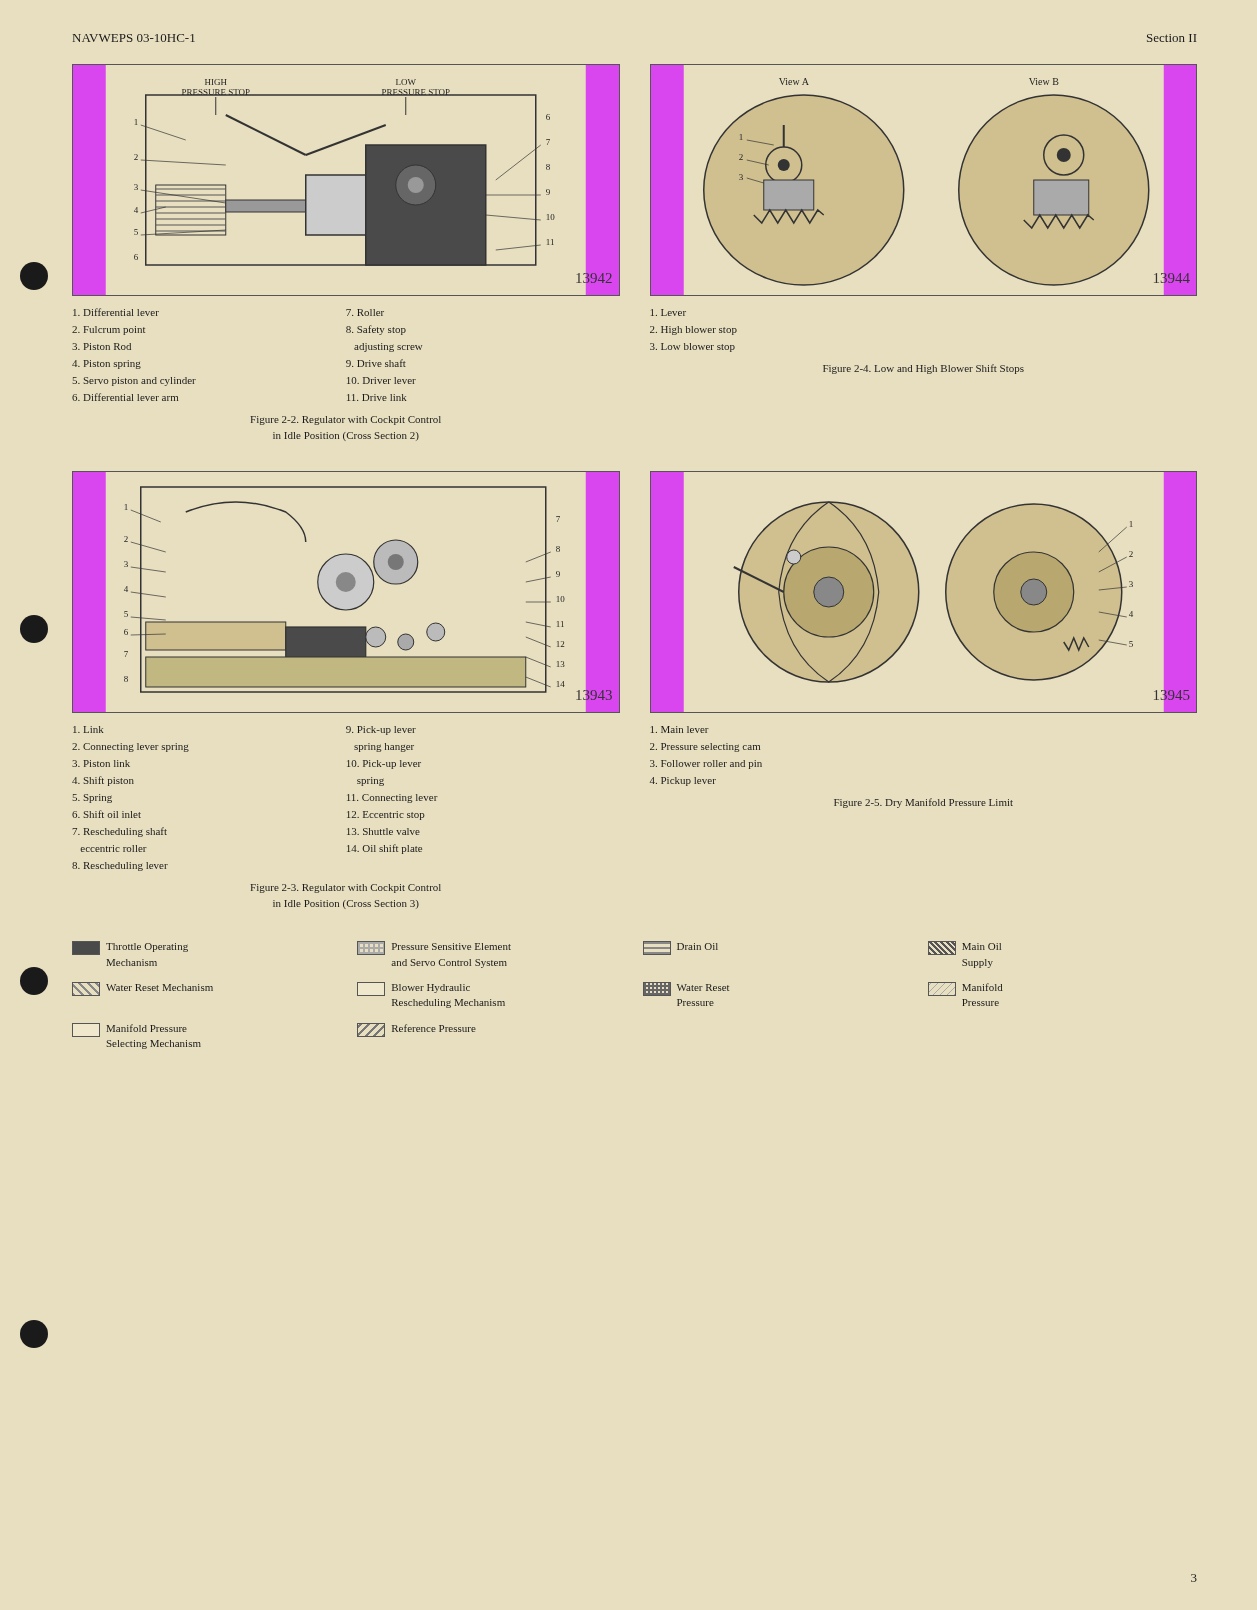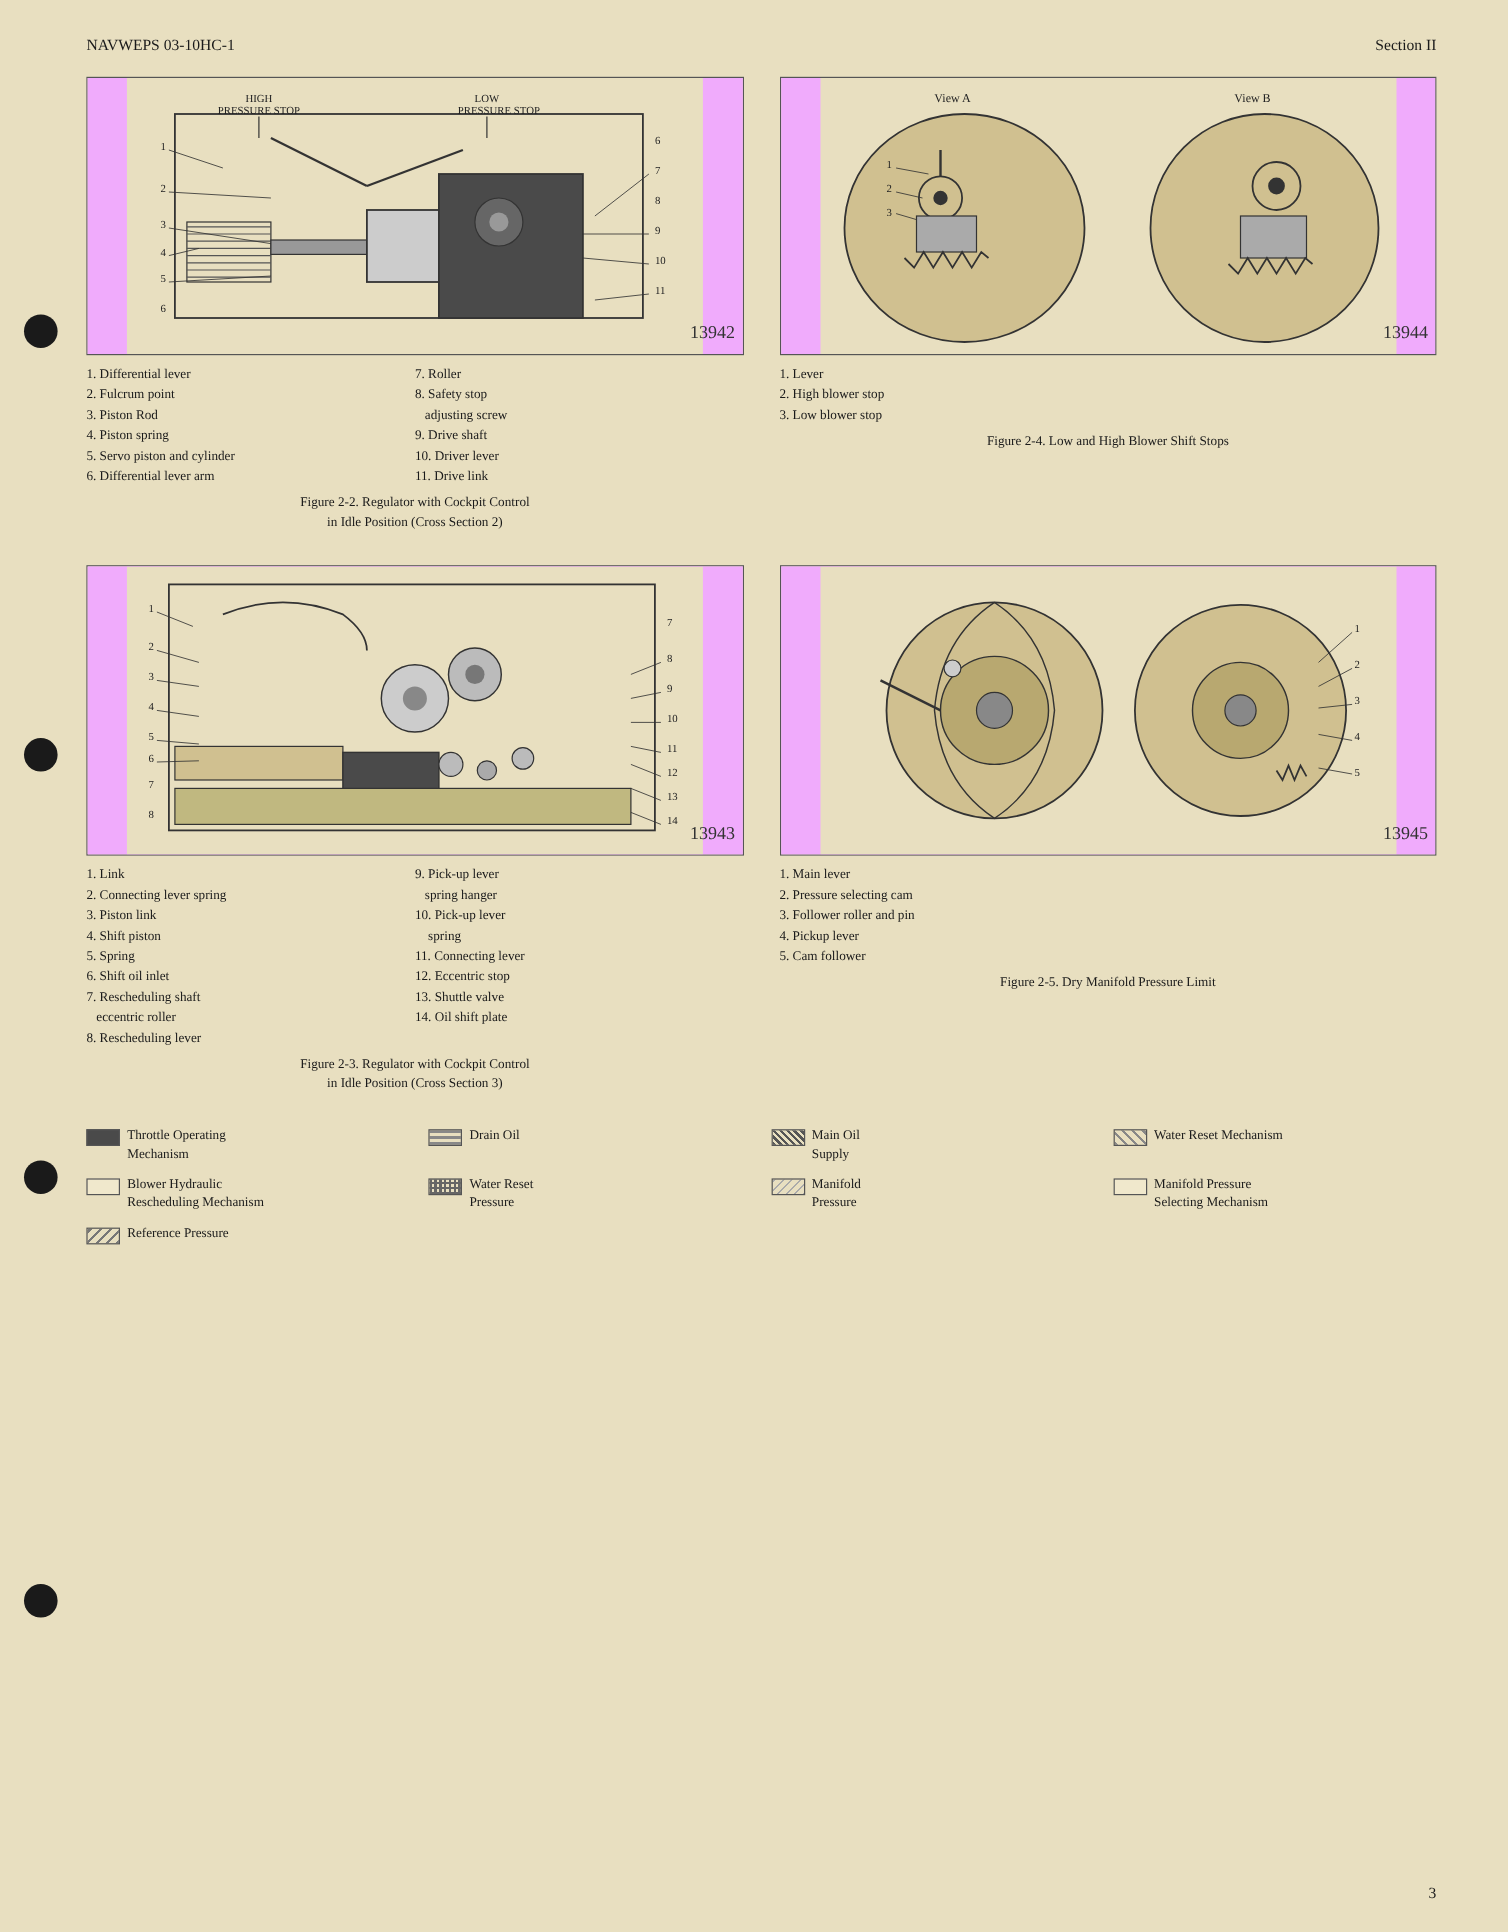--- a/index.html
+++ b/index.html
@@ -28,21 +28,21 @@
     }
     
     .figure-box {
       border: 1.5px solid #555;
       background: #f0e8cc;
       position: relative;
       margin-bottom: 8px;
     }
     .figure-img-placeholder {
       width: 100%;
-      background: #f0abfc;
+      background: #d946ef;
       display: flex;
       align-items: center;
       justify-content: center;
       position: relative;
       overflow: hidden;
     }
     
     .diagram-area {
       width: 100%;
       height: 100%;
@@ -507,37 +507,40 @@
           <span class="fig-number-stamp">13945</span>
         </div>
       </div>
 
       <div class="parts-list">
         <div class="parts-col">
           <p>1. Main lever</p>
           <p>2. Pressure selecting cam</p>
           <p>3. Follower roller and pin</p>
           <p>4. Pickup lever</p>
-          <p>5. Cam follower</p>
         </div>
       </div>
       <div class="figure-caption">
         <span>Figure 2-5. Dry Manifold Pressure Limit</span>
       </div>
     </div>
 
   </div>
 
   <div class="legend-section">
 
     <div class="legend-item">
       <div class="legend-swatch swatch-dark"></div>
       <span class="legend-label">Throttle Operating<br>Mechanism</span>
     </div>
     <div class="legend-item">
+      <div class="legend-swatch swatch-light-cross"></div>
+      <span class="legend-label">Pressure Sensitive Element<br>and Servo Control System</span>
+    </div>
+    <div class="legend-item">
       <div class="legend-swatch swatch-horiz-lines"></div>
       <span class="legend-label">Drain Oil</span>
     </div>
     <div class="legend-item">
       <div class="legend-swatch swatch-dense-diagonal"></div>
       <span class="legend-label">Main Oil<br>Supply</span>
     </div>
 
     <div class="legend-item">
       <div class="legend-swatch swatch-crosshatch"></div>

